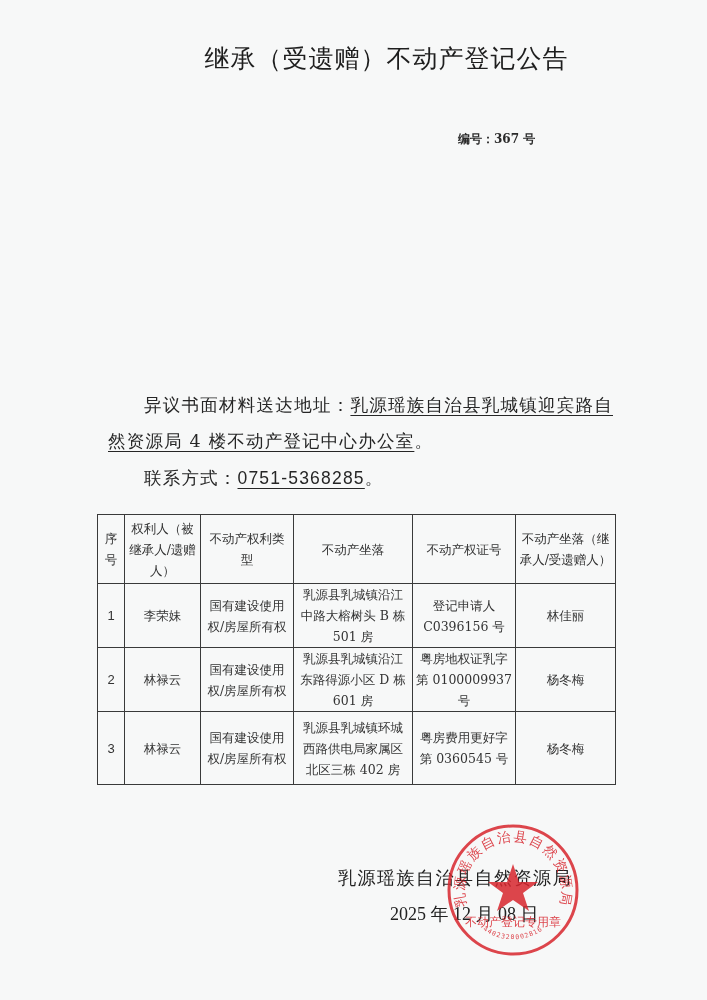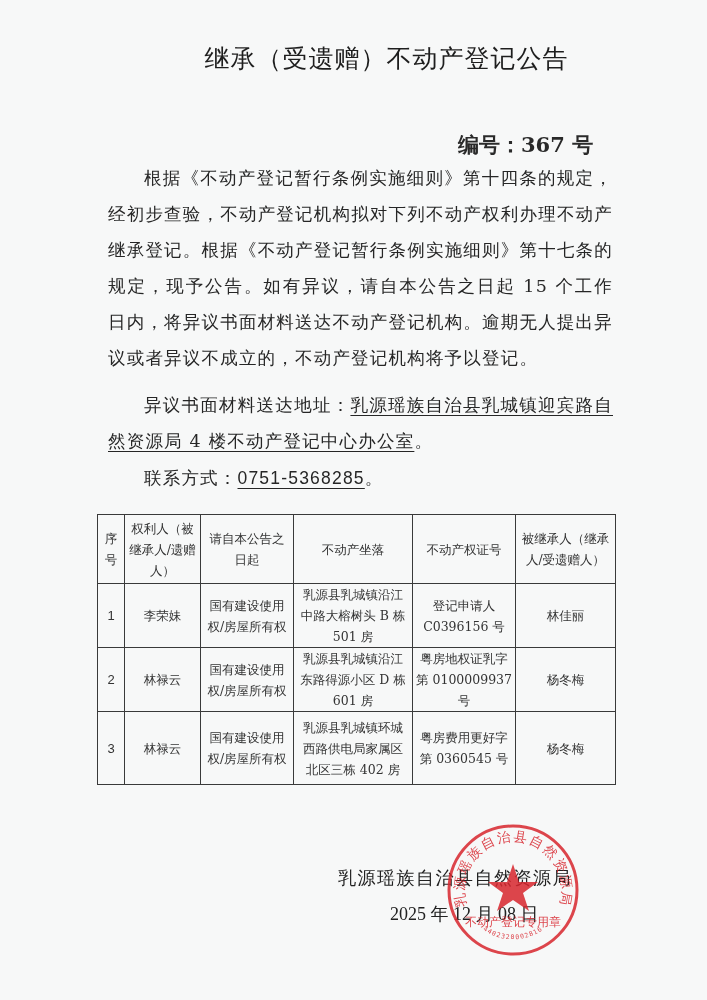--- a/index.html
+++ b/index.html
@@ -9,21 +9,21 @@
     font-family:"DejaVu Sans", sans-serif;
     color:#222;
     position:relative;
   }
   .page { position:absolute; left:0; top:0; width:707px; height:1000px; }
   .title {
     position:absolute; left:0; top:42px; width:707px; text-align:center;
     font-family:"DejaVu Sans", sans-serif; font-size:25px; color:#1e1e1e; letter-spacing:1px;padding-left:33px;
   }
   .docno {
-    position:absolute; left:458px; top:131px; font-size:21px; font-weight:bold; color:#2a2a2a;
+    position:absolute; left:458px; top:131px; font-size:12px; font-weight:bold; color:#2a2a2a;
     font-family:"DejaVu Serif", serif;
   }
   .para {
     position:absolute; left:108px; width:505px; font-size:17.5px; line-height:36px; color:#262626;
     font-family:"DejaVu Serif", serif; letter-spacing:1.2px; text-align:justify;
   }
   .p1 { top:160px; }
   .p2 { top:387px; }
   .p3 { top:459px; }
   .indent { display:inline-block; width:36px; }
@@ -65,35 +65,34 @@
 </style>
 </head>
 <body>
 
 <div class="page">
 
   <div class="title">继承（受遗赠）不动产登记公告</div>
 
   <div class="docno">编号：367 号</div>
 
-  <div class="para p1"><span class="indent"></span><span>根据《不动产登记暂行条例实施细则》第十四条的规定，经初步查验，不动产登记机构拟对下列不动产权利办理不动产继承登记。根据《不动产登记暂行条例实施细则》第十七条的规定，现予公告。如有异议，请自本公告之日起 15 个工作日内，将异议书面材料送达不动产登记机构。逾期无人提出异议或者异议不成立的，不动产登记机构将予以登记。</span></div>
 
   <div class="para p2"><span class="indent"></span><span>异议书面材料送达地址：</span><span class="ul">乳源瑶族自治县乳城镇迎宾路自然资源局 4 楼不动产登记中心办公室</span><span>。</span></div>
 
   <div class="para p3" style="top:460px;"><span class="indent"></span><span>联系方式：</span><span class="ul num">0751-5368285</span><span>。</span></div>
 
   <table class="reg">
     <tbody>
         <tr>
       <th class="c0">序号</th>
       <th class="c1">权利人（被继承人/遗赠人）</th>
-      <th class="c2">请自本公告之日起</th>
+      <th class="c2">不动产权利类型</th>
       <th class="c3">不动产坐落</th>
       <th class="c4">不动产权证号</th>
-      <th class="c5">被继承人（继承人/受遗赠人）</th>
+      <th class="c5">不动产坐落（继承人/受遗赠人）</th>
     </tr>
     <tr class="r1">
       <td class="seq">1</td>
       <td>李荣妹</td>
       <td>国有建设使用权/房屋所有权</td>
       <td>乳源县乳城镇沿江中路大榕树头 B 栋 501 房</td>
       <td>登记申请人 C0396156 号</td>
       <td>林佳丽</td>
     </tr>
     <tr class="r2">

